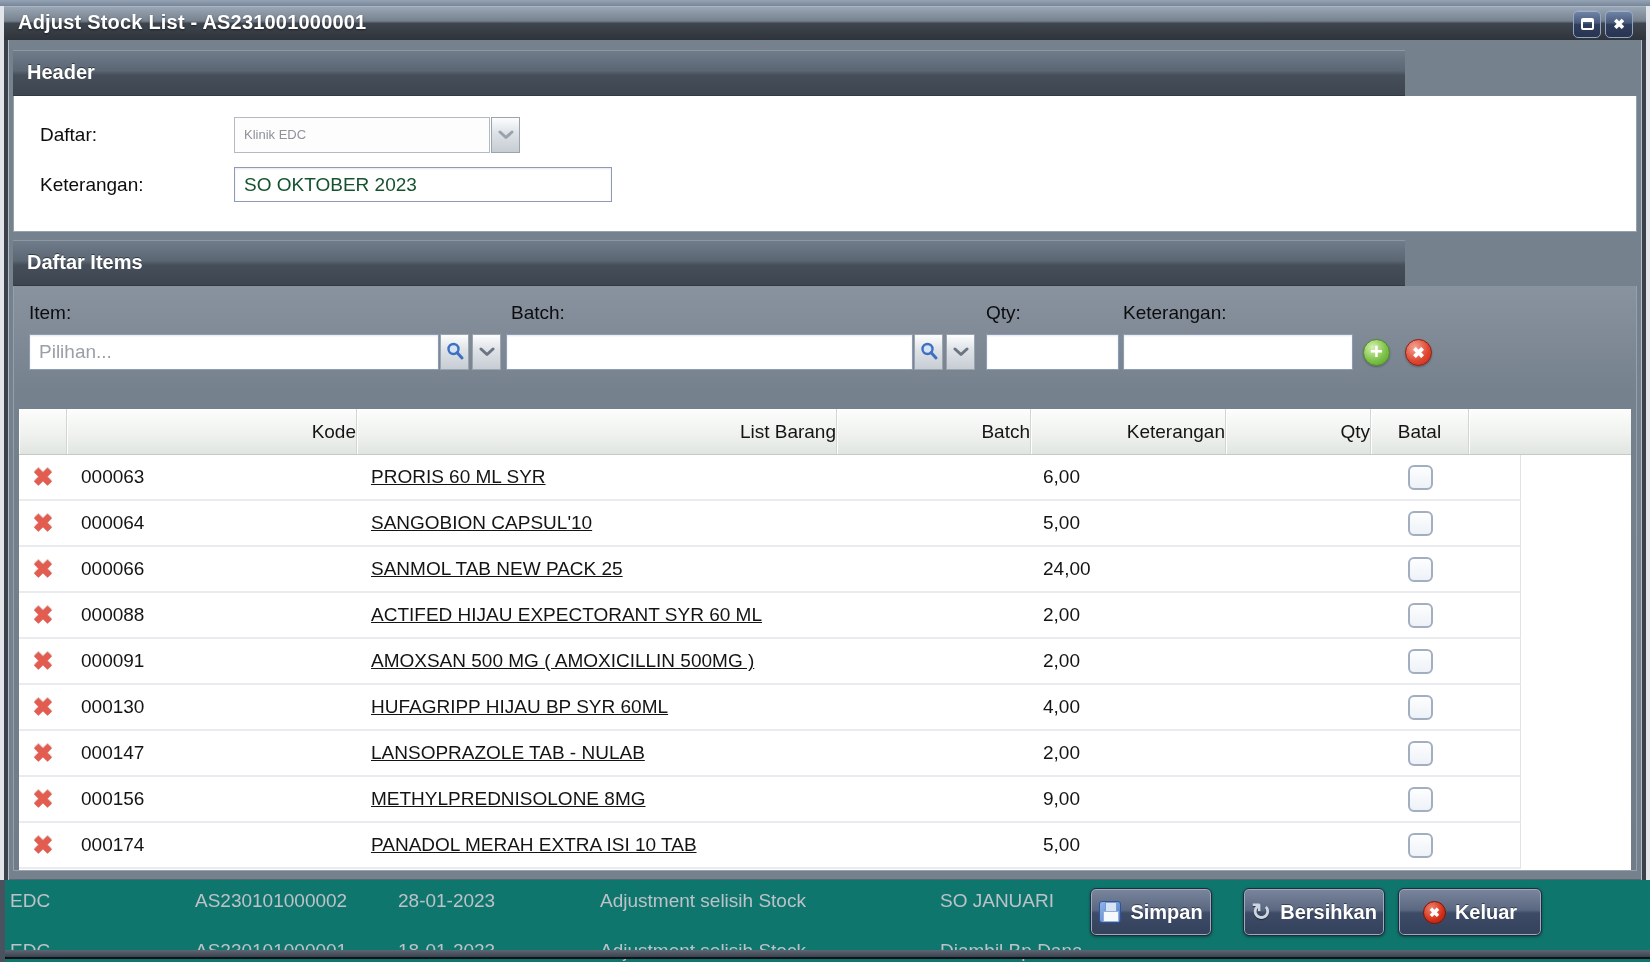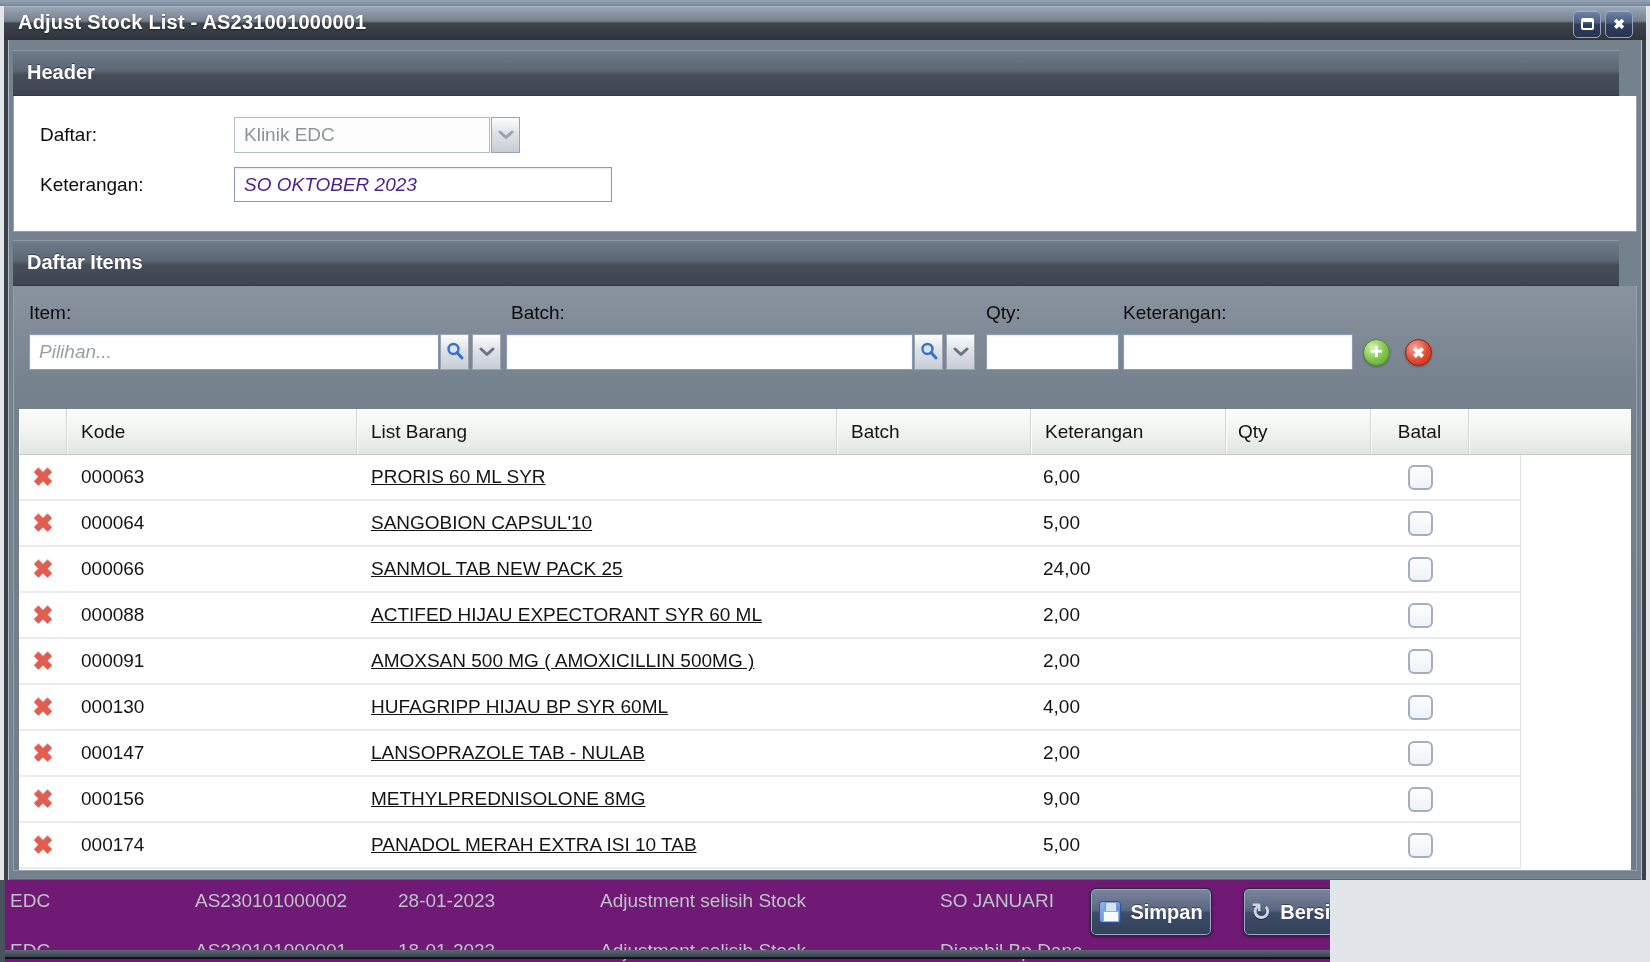--- a/index.html
+++ b/index.html
@@ -25,42 +25,42 @@
   .tool-max { right: 45px; }
   .tool-close { right: 13px; }
   .glyph-max { width: 13px; height: 12px; border: 2px solid #fff; border-top-width: 4px; border-radius: 2px; }
   .glyph-close { color: #fff; font-size: 14px; font-weight: 900; line-height: 1; }
 
   .win-content { position: absolute; top: 34px; left: 0; right: 0; bottom: 0;
     background: #76818e;
     border-left: 4px solid #3a414b; border-right: 4px solid #3a414b;
     box-shadow: inset 1px 0 0 #b2bcc7, inset -1px 0 0 #b2bcc7, inset 0 -1px 0 #5b6673; }
 
-  .panel-bar { position: absolute; left: 5px; width: 1606px; height: 46px;
+  .panel-bar { position: absolute; left: 5px; width: 1392px; height: 46px;
     background: linear-gradient(180deg, #707c8a 0%, #5b6673 45%, #454e59 55%, #3c4550 100%);
     border-top: 1px solid #8d98a5; border-bottom: 1px solid #313943; }
   .panel-bar-text { position: absolute; left: 14px; top: 10px; color: #fff; font-size: 20px; font-weight: bold;
     text-shadow: 0 -1px 0 rgba(0,0,0,.45); }
 
   .header-body { position: absolute; left: 5px; top: 56px; width: 1624px; height: 136px; background: #fff;
     border: 1px solid #97a1ad; border-top: none; }
 
   .flabel { position: absolute; font-size: 19px; color: #0d0d0d; white-space: nowrap; }
 
   .combo { position: absolute; display: flex; }
   .dinput { width: 256px; height: 36px; background: #fdfdfd; border: 1px solid #b3bac2;
-    color: #8d939b; font-size: 19px; line-height: 34px; padding-left: 9px; }
+    color: #8d939b; font-size: 13px; line-height: 34px; padding-left: 9px; }
   .trig { width: 29px; height: 36px; margin-left: 1px;
     background: linear-gradient(180deg, #fdfdfe, #dde2e7 45%, #c7cdd4);
     border: 1px solid #9aa4af; display: flex; align-items: center; justify-content: center; cursor: pointer; }
   .trig.gap { margin-left: 3px; }
 
-  .text-input { height: 36px; background: #fff; border: 1px solid #8b9cb4; font-size: 19px; color: #4c1d95;
+  .text-input { height: 36px; background: #fff; border: 1px solid #8b9cb4; font-size: 19px; color: #14532d;
     padding-left: 9px; box-shadow: inset 0 1px 2px rgba(40,60,90,.12); outline: none;
-    font-family: "Liberation Sans", sans-serif; font-style: italic; }
+    font-family: "Liberation Sans", sans-serif; }
   .text-input::placeholder { color: #9aa0a8; opacity: 1; }
 
   .items-body { position: absolute; left: 5px; top: 246px; width: 1624px; height: 585px;
     background: linear-gradient(180deg, #89939f 0%, #76818e 18%, #717c8a 100%);
     border: 1px solid #97a1ad; border-top: none; overflow: hidden; }
 
   .icon-add { position: absolute; width: 27px; height: 27px; border-radius: 50%; cursor: pointer;
     background: radial-gradient(circle at 35% 30%, #d9f0b2, #7fc24a 55%, #53a02a);
     border: 1px solid #4d8f27; color: #fff; font-weight: 900; font-size: 22px; line-height: 24px; text-align: center;
     box-shadow: 0 1px 2px rgba(0,0,0,.3); }
@@ -68,21 +68,21 @@
     background: radial-gradient(circle at 35% 30%, #f2a496, #e04a33 55%, #c22a16);
     border: 1px solid #8e1d0f; color: #fff; font-weight: 900; font-size: 15px; line-height: 25px; text-align: center;
     box-shadow: 0 1px 2px rgba(0,0,0,.3); }
 
   
   .grid { position: absolute; left: 5px; top: 123px; width: 1612px; height: 461px; background: #fff; overflow: hidden; }
   .grid-header { display: flex; height: 46px;
     background: linear-gradient(180deg, #fcfdfc 0%, #eff2ef 55%, #e1e5e1 100%);
     border-bottom: 1px solid #c6cac6; }
   .gh-cell { flex: none; font-size: 19px; color: #141414; line-height: 45px;
-    border-right: 1px solid #d2d6d2; box-shadow: inset 1px 0 0 #ffffff; white-space: nowrap; overflow: hidden; }
+    border-right: 1px solid #d2d6d2; box-shadow: inset 1px 0 0 #ffffff; white-space: nowrap; overflow: hidden; text-align: right; }
   .gh-pad { padding-left: 14px; }
   .w-del { width: 48px; }  .w-kode { width: 290px; } .w-nama { width: 480px; }
   .w-batch { width: 194px; } .w-qty { width: 145px; } .w-ket { width: 195px; } .w-batal { width: 98px; }
   .gh-fill { flex: 1; border-right: none; }
 
   .grow { display: flex; width: 1502px; height: 46px; background: #fff;
     border-bottom: 2px solid #e9ebee; border-right: 1px solid #e0e3e6; cursor: default; }
   .cell { font-size: 19px; color: #141414; line-height: 44px; white-space: nowrap; overflow: hidden; }
   .c-del { width: 48px; display: flex; align-items: center; justify-content: center; }
   .c-kode { width: 290px; padding-left: 14px; }
@@ -90,22 +90,22 @@
   .c-batch { width: 194px; }
   .c-qty { width: 145px; padding-left: 12px; }
   .c-ket { width: 195px; }
   .c-batal { width: 98px; display: flex; align-items: center; justify-content: center; }
   .delx { color: #e25c50; font-size: 25px; font-weight: bold; line-height: 1; cursor: pointer;
     text-shadow: 0 1px 0 rgba(255,255,255,.5), 0 -1px 1px rgba(130,25,12,.35); }
   .cbx { width: 25px; height: 25px; border: 2px solid #a3aec0; border-radius: 6px; cursor: pointer;
     background: linear-gradient(180deg, #fdfeff, #eef2f7); }
 
   
-  .bottom-region { position: absolute; top: 880px; left: 0; width: 1330px; height: 82px;
-    background: #701a75; border-left: 5px solid #4a5260; overflow: hidden; }
+  .bottom-region { position: absolute; top: 880px; left: 0; width: 1650px; height: 82px;
+    background: #0f766e; border-left: 5px solid #4a5260; overflow: hidden; }
   .bg-cell { position: absolute; font-size: 19px; color: #bcc2c8; white-space: nowrap; }
   .dark-bar { position: absolute; left: 0; right: 0; top: 70px; height: 9px;
     background: linear-gradient(180deg, #5d6773, #39424e); border-bottom: 2px solid #10141a; }
 
   .btn { position: absolute; top: 8px; height: 48px; border-radius: 6px; cursor: pointer;
     background: linear-gradient(180deg, #79869d 0%, #5a6780 46%, #3e4b66 52%, #34415b 100%);
     border: 1px solid #202b3b;
     box-shadow: inset 0 0 0 1px #9dabc2, 0 1px 3px rgba(0,0,0,.4);
     color: #fff; font-weight: bold; font-size: 20px; font-family: "Liberation Sans", sans-serif;
     display: flex; align-items: center; justify-content: center; gap: 9px;

